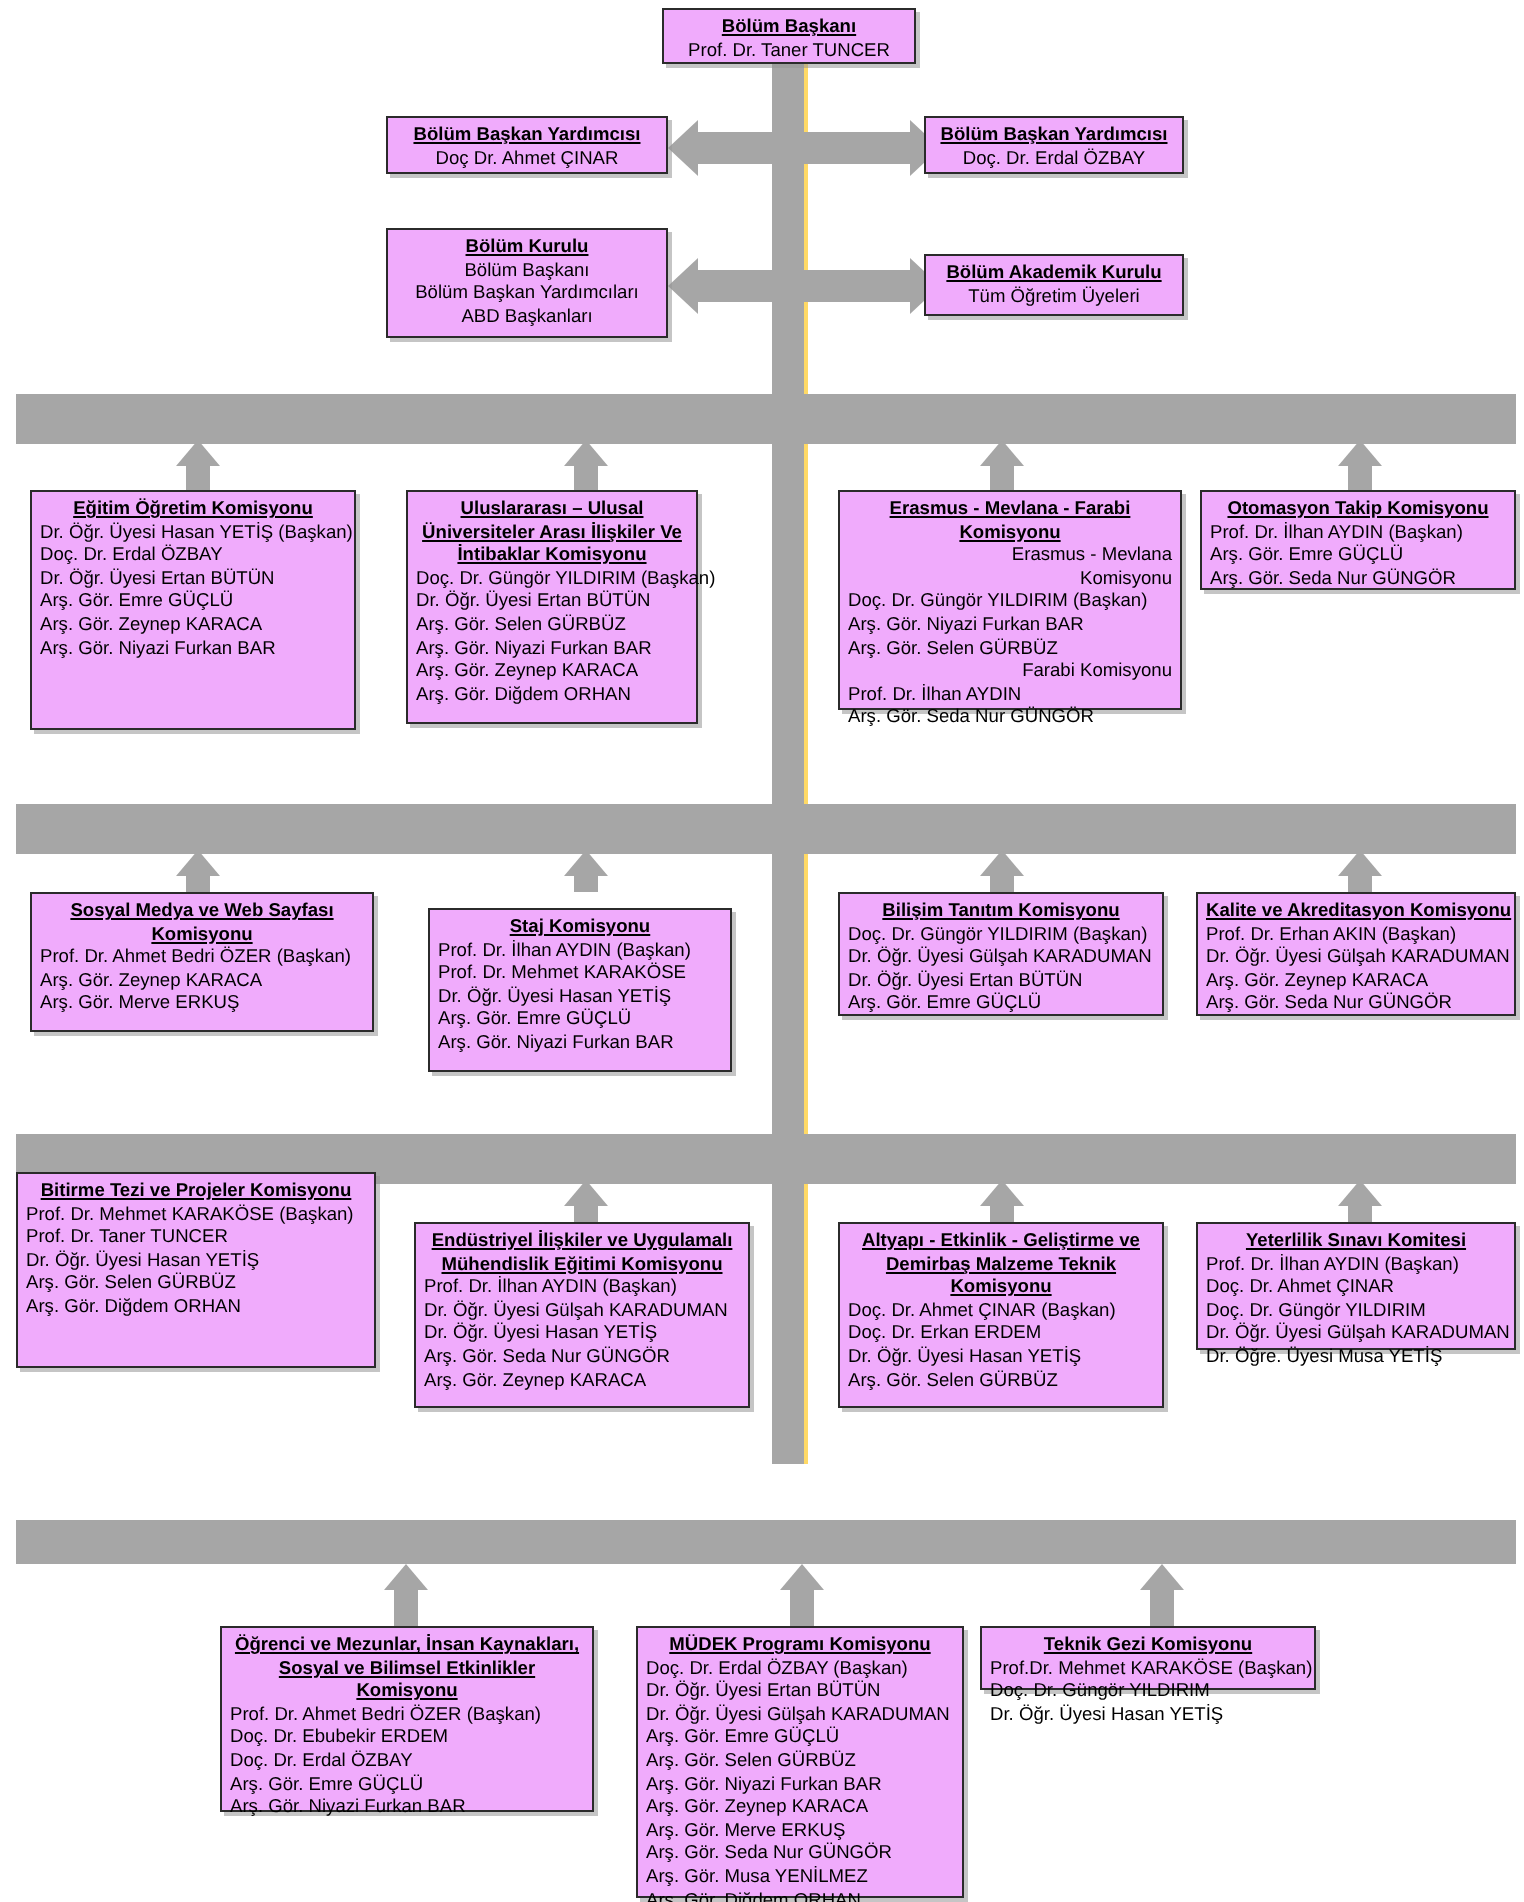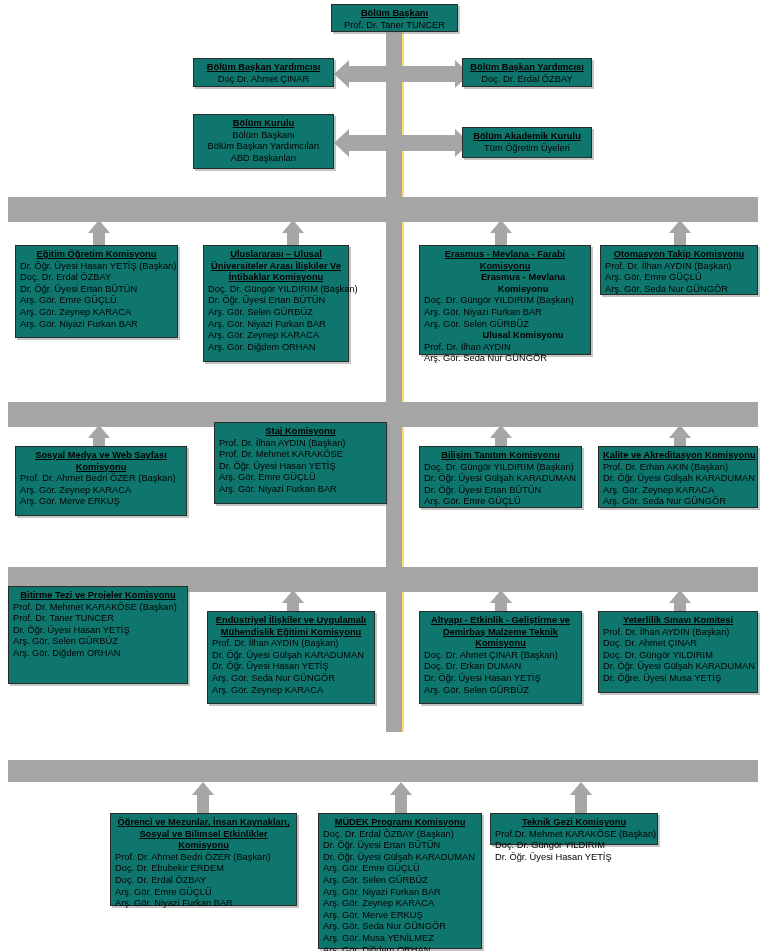--- a/index.html
+++ b/index.html
@@ -34,42 +34,42 @@
   .arrowhead-right{
     position:absolute;width:0;height:0;
     border-top:14px solid transparent;
     border-bottom:14px solid transparent;
     border-left:15px solid #a6a6a6;
   }
 
   
   .box{
     position:absolute;
-    background:#0f766e;
+    background:#f0abfc;
     border:1px solid #2b2b2b;
     box-sizing:border-box;
     padding:3px 4px 16px 4px;
     font-size:9.3px;
     line-height:11.6px;
   }
   .box.shadow{
     box-shadow:2px 2px 0 rgba(150,150,150,.55);
   }
   .box .title{
     display:block;
     font-weight:bold;
     text-decoration:underline;
     text-align:center;
     white-space:nowrap;
   }
   .box .title.wrapped{white-space:normal;}
   .box .sub{
     display:block;
-    font-weight:bold;
-    text-align:center;
+    font-weight:normal;
+    text-align:right;
     margin-left:36px;
   }
   .box .member{display:block;text-align:left;white-space:nowrap;}
   .box.center .member,.box.center .line{text-align:center;}
 
   
   .box.top .member{text-align:center;}
 </style>
 </head>
 <body>
@@ -124,21 +124,21 @@
 
   <div class="stem" style="left:93px;top:233px;height:14px;"></div>
   <div class="arrowhead-up" style="left:88px;top:220px;"></div>
   <div class="stem" style="left:287px;top:233px;height:14px;"></div>
   <div class="arrowhead-up" style="left:282px;top:220px;"></div>
   <div class="stem" style="left:495px;top:233px;height:14px;"></div>
   <div class="arrowhead-up" style="left:490px;top:220px;"></div>
   <div class="stem" style="left:674px;top:233px;height:14px;"></div>
   <div class="arrowhead-up" style="left:669px;top:220px;"></div>
 
-  <div class="box shadow" style="left:15px;top:245px;width:163px;height:93px;">
+  <div class="box shadow" style="left:15px;top:245px;width:163px;height:120px;">
     <span class="title">Eğitim Öğretim Komisyonu</span>
     <span class="member">Dr. Öğr. Üyesi Hasan YETİŞ (Başkan)</span>
     <span class="member">Doç. Dr. Erdal ÖZBAY</span>
     <span class="member">Dr. Öğr. Üyesi Ertan BÜTÜN</span>
     <span class="member">Arş. Gör. Emre GÜÇLÜ</span>
     <span class="member">Arş. Gör. Zeynep KARACA</span>
     <span class="member">Arş. Gör. Niyazi Furkan BAR</span>
   </div>
 
   <div class="box shadow" style="left:203px;top:245px;width:146px;height:117px;">
@@ -150,21 +150,21 @@
     <span class="member">Arş. Gör. Zeynep KARACA</span>
     <span class="member">Arş. Gör. Diğdem ORHAN</span>
   </div>
 
   <div class="box shadow" style="left:419px;top:245px;width:172px;height:110px;">
     <span class="title wrapped">Erasmus - Mevlana - Farabi Komisyonu</span>
     <span class="sub">Erasmus - Mevlana Komisyonu</span>
     <span class="member">Doç. Dr. Güngör YILDIRIM (Başkan)</span>
     <span class="member">Arş. Gör. Niyazi Furkan BAR</span>
     <span class="member">Arş. Gör. Selen GÜRBÜZ</span>
-    <span class="sub">Ulusal Komisyonu</span>
+    <span class="sub">Farabi Komisyonu</span>
     <span class="member">Prof. Dr. İlhan AYDIN</span>
     <span class="member">Arş. Gör. Seda Nur GÜNGÖR</span>
   </div>
 
   <div class="box shadow" style="left:600px;top:245px;width:158px;height:50px;">
     <span class="title">Otomasyon Takip Komisyonu</span>
     <span class="member">Prof. Dr. İlhan AYDIN (Başkan)</span>
     <span class="member">Arş. Gör. Emre GÜÇLÜ</span>
     <span class="member">Arş. Gör. Seda Nur GÜNGÖR</span>
   </div>
@@ -180,21 +180,21 @@
   <div class="stem" style="left:674px;top:438px;height:8px;"></div>
   <div class="arrowhead-up" style="left:669px;top:425px;"></div>
 
   <div class="box shadow" style="left:15px;top:446px;width:172px;height:70px;">
     <span class="title wrapped">Sosyal Medya ve Web Sayfası Komisyonu</span>
     <span class="member">Prof. Dr. Ahmet Bedri ÖZER (Başkan)</span>
     <span class="member">Arş. Gör. Zeynep KARACA</span>
     <span class="member">Arş. Gör. Merve ERKUŞ</span>
   </div>
 
-  <div class="box shadow" style="left:214px;top:422px;width:173px;height:82px;">
+  <div class="box shadow" style="left:214px;top:454px;width:152px;height:82px;">
     <span class="title">Staj Komisyonu</span>
     <span class="member">Prof. Dr. İlhan AYDIN (Başkan)</span>
     <span class="member">Prof. Dr. Mehmet KARAKÖSE</span>
     <span class="member">Dr. Öğr. Üyesi Hasan YETİŞ</span>
     <span class="member">Arş. Gör. Emre GÜÇLÜ</span>
     <span class="member">Arş. Gör. Niyazi Furkan BAR</span>
   </div>
 
   <div class="box shadow" style="left:419px;top:446px;width:163px;height:62px;">
     <span class="title">Bilişim Tanıtım Komisyonu</span>
@@ -237,26 +237,26 @@
     <span class="member">Prof. Dr. İlhan AYDIN (Başkan)</span>
     <span class="member">Dr. Öğr. Üyesi Gülşah KARADUMAN</span>
     <span class="member">Dr. Öğr. Üyesi Hasan YETİŞ</span>
     <span class="member">Arş. Gör. Seda Nur GÜNGÖR</span>
     <span class="member">Arş. Gör. Zeynep KARACA</span>
   </div>
 
   <div class="box shadow" style="left:419px;top:611px;width:163px;height:93px;">
     <span class="title wrapped">Altyapı - Etkinlik - Geliştirme ve Demirbaş Malzeme Teknik Komisyonu</span>
     <span class="member">Doç. Dr. Ahmet ÇINAR (Başkan)</span>
-    <span class="member">Doç. Dr. Erkan DUMAN</span>
-    <span class="member">Dr. Öğr. Üyesi Hasan YETİŞ</span>
-    <span class="member">Arş. Gör. Selen GÜRBÜZ</span>
-  </div>
-
-  <div class="box shadow" style="left:598px;top:611px;width:160px;height:82px;">
+    <span class="member">Doç. Dr. Erkan ERDEM</span>
+    <span class="member">Dr. Öğr. Üyesi Hasan YETİŞ</span>
+    <span class="member">Arş. Gör. Selen GÜRBÜZ</span>
+  </div>
+
+  <div class="box shadow" style="left:598px;top:611px;width:160px;height:64px;">
     <span class="title">Yeterlilik Sınavı Komitesi</span>
     <span class="member">Prof. Dr. İlhan AYDIN (Başkan)</span>
     <span class="member">Doç. Dr. Ahmet ÇINAR</span>
     <span class="member">Doç. Dr. Güngör YILDIRIM</span>
     <span class="member">Dr. Öğr. Üyesi Gülşah KARADUMAN</span>
     <span class="member">Dr. Öğre. Üyesi Musa YETİŞ</span>
   </div>
 
   <div class="bar" style="left:8px;top:760px;width:750px;height:22px;"></div>
 

